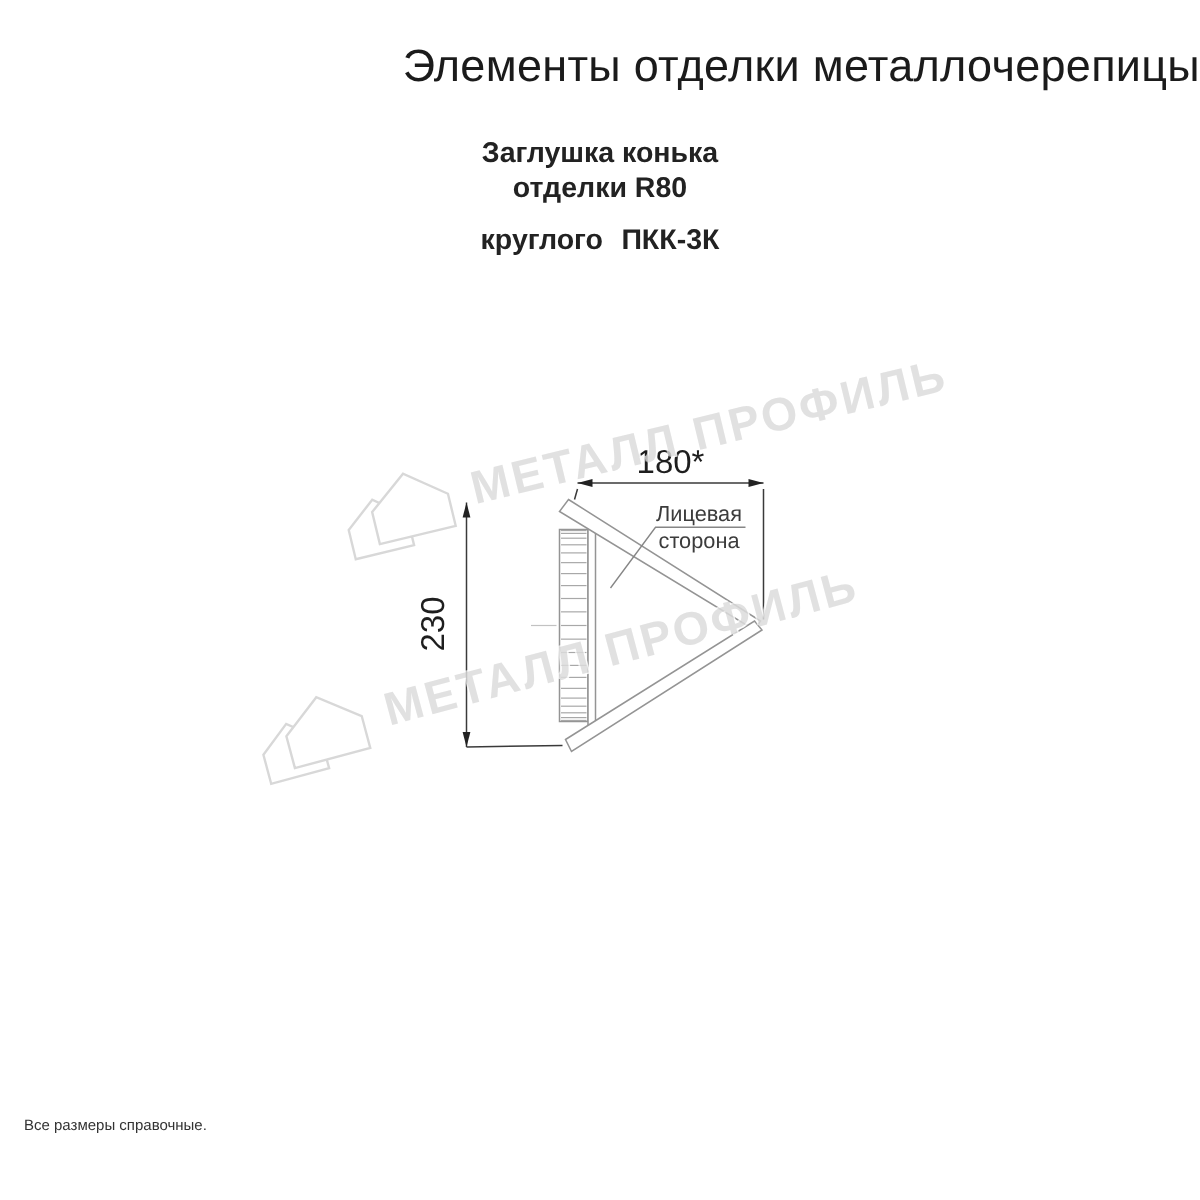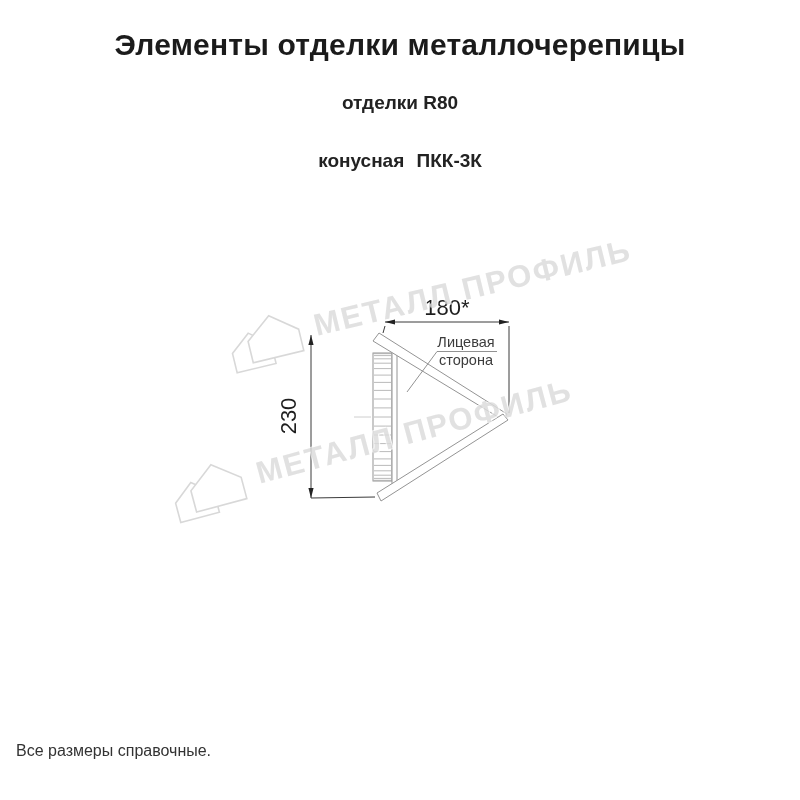--- a/index.html
+++ b/index.html
@@ -5,22 +5,22 @@
   html,body{margin:0;padding:0;background:#ffffff;}
   .page{
     position:relative;
     width:800px;height:800px;
     background:#ffffff;
     overflow:hidden;
     font-family:"Liberation Sans", sans-serif;
   }
   .page-title{
     position:absolute;top:28px;left:0;width:800px;
-    text-align:center;
-    font-size:30px;font-weight:700;color:#1b1b1b;
+    text-align:right;
+    font-size:30px;font-weight:400;color:#1b1b1b;
     letter-spacing:0.2px;
     margin:0;
   }
   .product-name{
     position:absolute;top:91px;left:0;width:800px;
     text-align:center;
     font-size:19px;font-weight:700;color:#222;
     line-height:23px;
   }
   .product-code{
@@ -41,35 +41,36 @@
   }
   .watermark-1{left:225px;top:318px;width:440px;transform:rotate(-13.6deg);transform-origin:0 50%;}
   .watermark-2{left:168px;top:468px;width:420px;transform:rotate(-15deg);transform-origin:0 50%;}
   .watermark-text{
     font-size:31px;font-weight:700;letter-spacing:2px;white-space:nowrap;
     color:rgba(214,214,214,0.85);
     text-shadow:1px 1px 0 #ffffff, -1px -1px 0 rgba(255,255,255,0.8);
   }
   .footer{
     position:absolute;left:16px;top:741px;
-    font-size:16px;color:#333;line-height:20px;
+    font-size:10px;color:#333;line-height:20px;
   }
 </style>
 </head>
 <body>
 
 <div class="page">
 
   <h1 class="page-title">Элементы отделки металлочерепицы</h1>
 
   <div class="product-name">
+    <div>Заглушка конька</div>
     <div>отделки R80</div>
   </div>
 
-  <div class="product-code">конусная ПКК-3К</div>
+  <div class="product-code">круглого ПКК-3К</div>
 
   <svg class="drawing-svg" viewBox="0 0 800 800" xmlns="http://www.w3.org/2000/svg">
 
     <g stroke="#949494" stroke-width="1" fill="#ffffff">
 
       <line x1="354" y1="417" x2="371" y2="417" stroke="#c2c2c2" stroke-width="0.8"></line>
 
       <rect x="373" y="353" width="19" height="128"></rect>
       <g stroke="#a8a8a8" stroke-width="0.8">
           <line x1="374" x2="391" y1="353.7" y2="353.7"></line>

